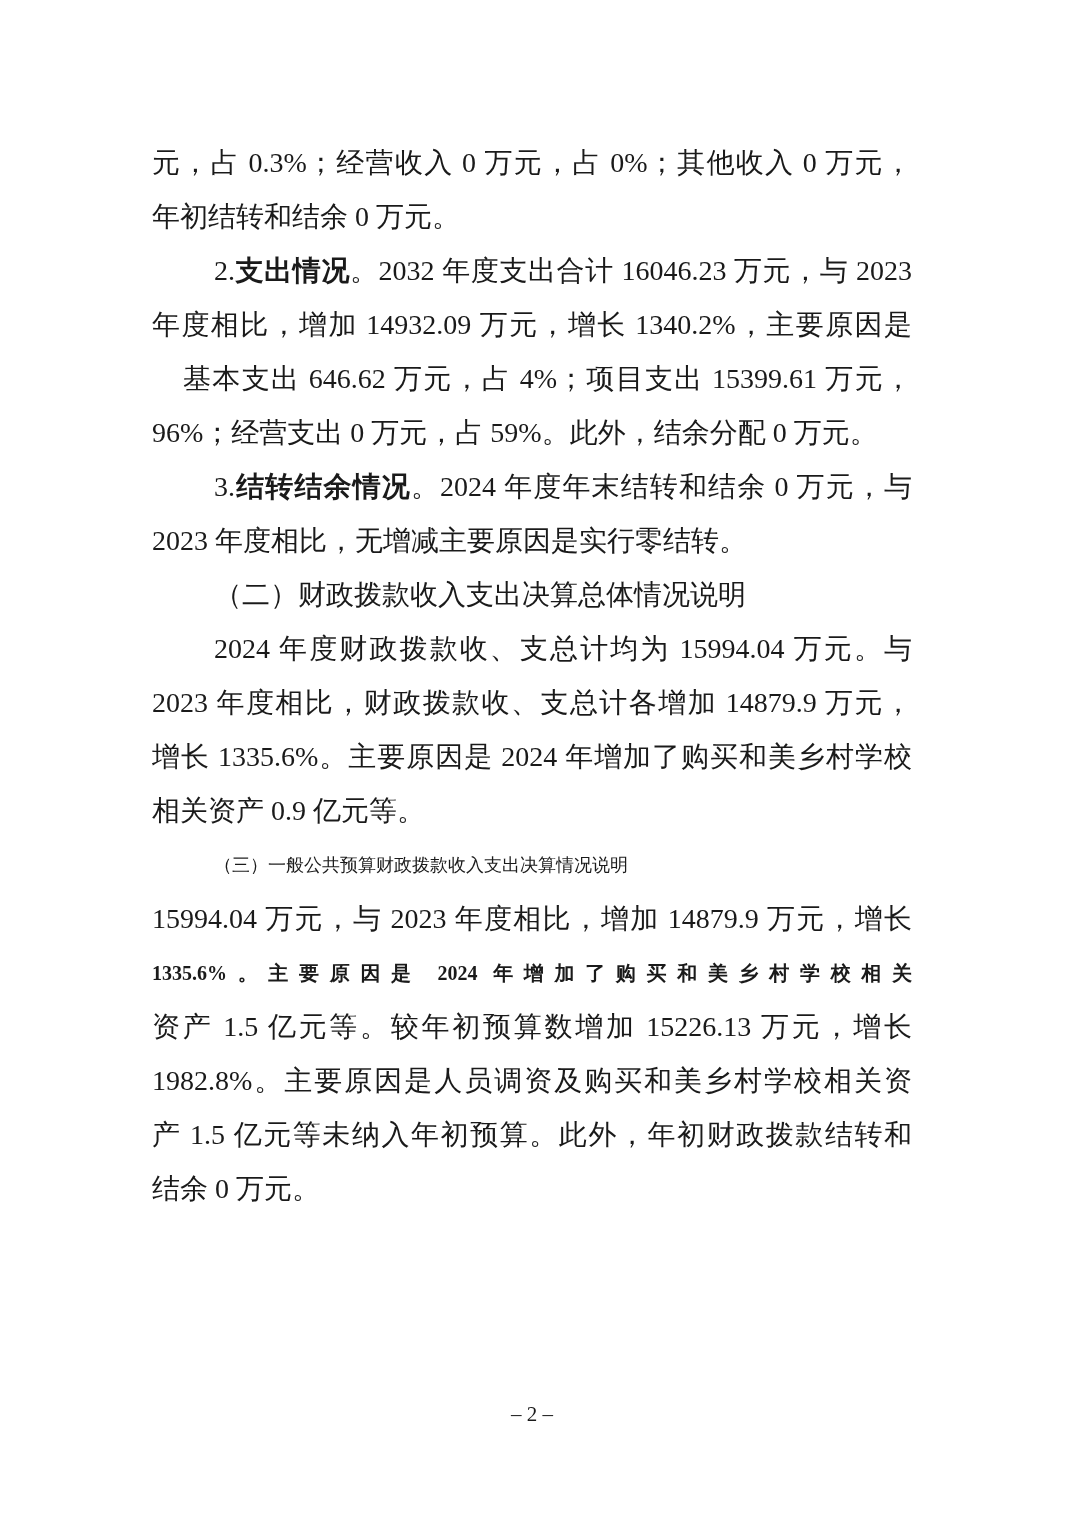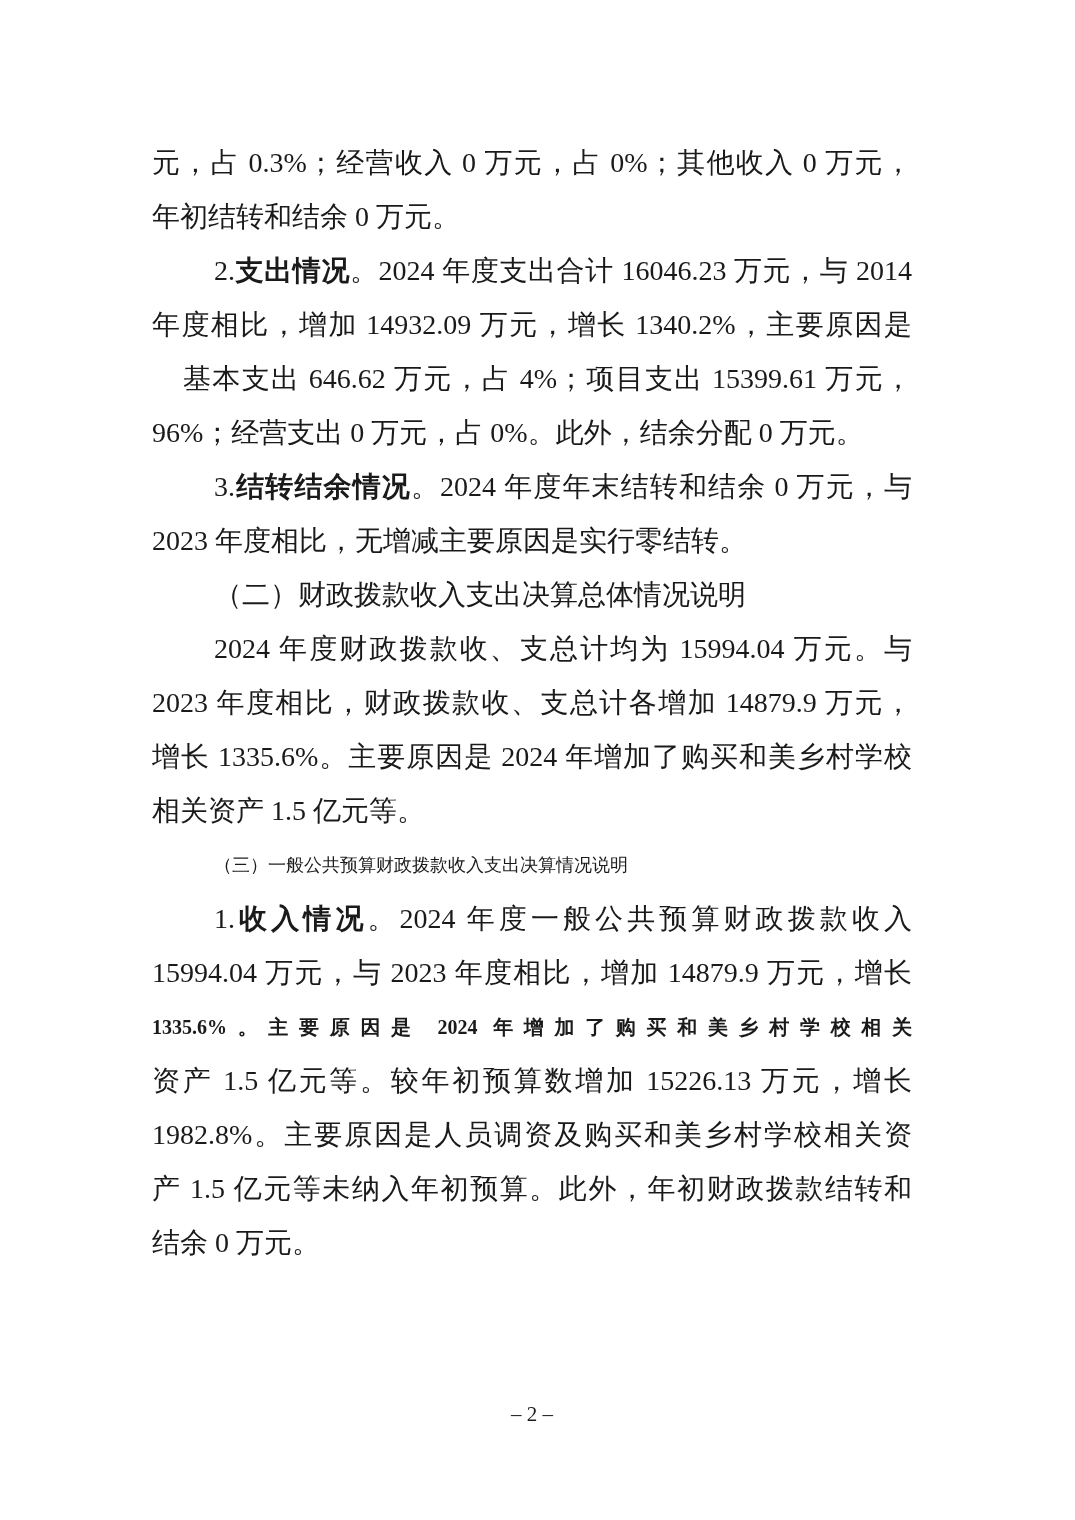--- a/index.html
+++ b/index.html
@@ -50,33 +50,32 @@
     color: #1a1a1a;
   }
 </style>
 </head>
 <body>
 
 <div class="page">
   <div class="doc-body">
       <div class="line" style="font-size: 28px;"><span class="">元，占 0.3%；经营收入 0 万元，占 0%；其他收入 0 万元，</span></div>
       <div class="line last" style="font-size: 28px;"><span class="">年初结转和结余 0 万元。</span></div>
-      <div class="line indent" style="font-size: 28px;"><span class="">2.</span><span class="bold">支出情况</span><span class="">。2024 年度支出合计 16046.23 万元，与 2014</span></div>
+      <div class="line indent" style="font-size: 28px;"><span class="">2.</span><span class="bold">支出情况</span><span class="">。2032 年度支出合计 16046.23 万元，与 2023</span></div>
       <div class="line" style="font-size: 28px;"><span class="">年度相比，增加 14932.09 万元，增长 1340.2%，主要原因是</span></div>
       <div class="line" style="font-size: 28px; margin-left: 31px;"><span class="">基本支出 646.62 万元，占 4%；项目支出 15399.61 万元，占</span></div>
-      <div class="line last" style="font-size: 28px;"><span class="">96%；经营支出 0 万元，占 0%。此外，结余分配 0 万元。</span></div>
+      <div class="line last" style="font-size: 28px;"><span class="">96%；经营支出 0 万元，占 59%。此外，结余分配 0 万元。</span></div>
       <div class="line indent" style="font-size: 28px;"><span class="">3.</span><span class="bold">结转结余情况</span><span class="">。2024 年度年末结转和结余 0 万元，与</span></div>
       <div class="line last" style="font-size: 28px;"><span class="">2023 年度相比，无增减主要原因是实行零结转。</span></div>
       <div class="line indent last" style="font-size: 28px;"><span class="">（二）财政拨款收入支出决算总体情况说明</span></div>
       <div class="line indent" style="font-size: 28px;"><span class="">2024 年度财政拨款收、支总计均为 15994.04 万元。与</span></div>
       <div class="line" style="font-size: 28px;"><span class="">2023 年度相比，财政拨款收、支总计各增加 14879.9 万元，</span></div>
       <div class="line" style="font-size: 28px;"><span class="">增长 1335.6%。主要原因是 2024 年增加了购买和美乡村学校</span></div>
-      <div class="line last" style="font-size: 28px;"><span class="">相关资产 1.5 亿元等。</span></div>
+      <div class="line last" style="font-size: 28px;"><span class="">相关资产 0.9 亿元等。</span></div>
       <div class="line indent last" style="font-size: 18px;"><span class="">（三）一般公共预算财政拨款收入支出决算情况说明</span></div>
-      <div class="line indent" style="font-size: 28px;"><span class="">1.</span><span class="bold">收入情况</span><span class="">。2024 年度一般公共预算财政拨款收入</span></div>
       <div class="line" style="font-size: 28px;"><span class="">15994.04 万元，与 2023 年度相比，增加 14879.9 万元，增长</span></div>
       <div class="line" style="font-size: 20px; font-weight: bold;"><span class="">1335.6%。主要原因是 2024 年增加了购买和美乡村学校相关</span></div>
       <div class="line" style="font-size: 28px;"><span class="">资产 1.5 亿元等。较年初预算数增加 15226.13 万元，增长</span></div>
       <div class="line" style="font-size: 28px;"><span class="">1982.8%。主要原因是人员调资及购买和美乡村学校相关资</span></div>
       <div class="line" style="font-size: 28px;"><span class="">产 1.5 亿元等未纳入年初预算。此外，年初财政拨款结转和</span></div>
       <div class="line last" style="font-size: 28px;"><span class="">结余 0 万元。</span></div>
     </div>
   <div class="footer">– 2 –</div>
 </div>
 

